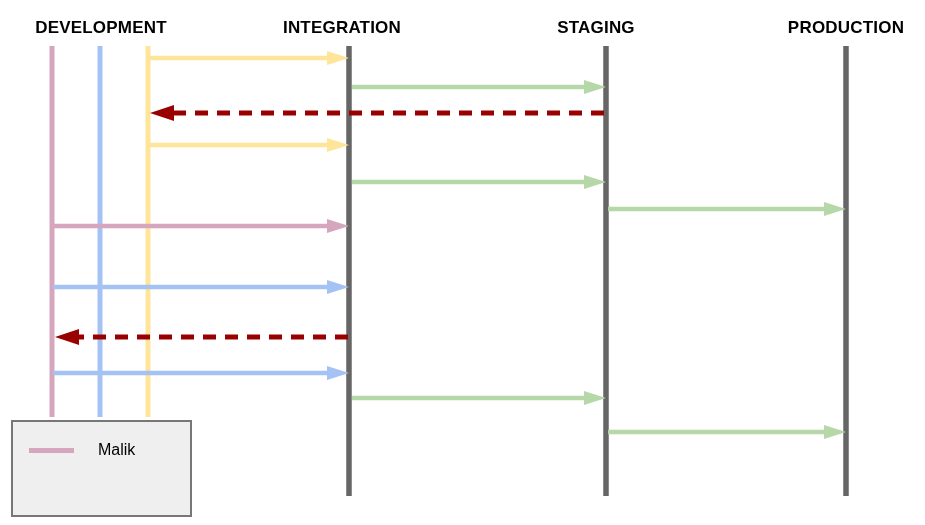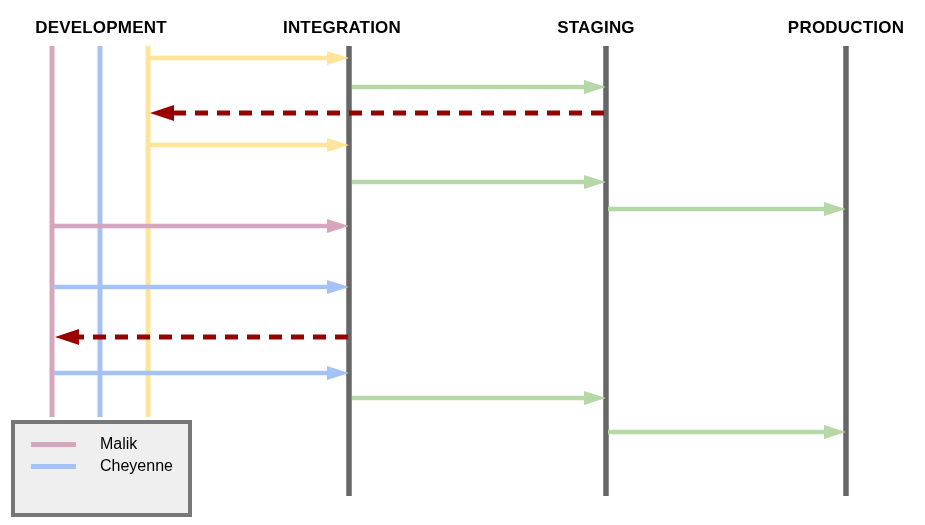--- a/index.html
+++ b/index.html
@@ -15,22 +15,22 @@
     font-family:"Liberation Sans", sans-serif;
     font-size:17px;
     font-weight:bold;
     fill:#000000;
     letter-spacing:0.2px;
   }
   .legend{
     position:absolute;
     box-sizing:border-box;
     background:#EFEFEF;
-    border:4px solid #22c55e;
-    padding-top:9px;
+    border:2px solid #22c55e;
+    padding-top:17px;
   }
   .legend-row{
     display:flex;
     align-items:center;
     height:22px;
     padding-left:16px;
   }
   .legend-swatch{
     display:inline-block;
     width:45px;height:5px;
@@ -106,18 +106,14 @@
       <text x="101" y="27" text-anchor="middle" dominant-baseline="central" class="env-label">DEVELOPMENT</text>
       <text x="342" y="27" text-anchor="middle" dominant-baseline="central" class="env-label">INTEGRATION</text>
       <text x="596" y="27" text-anchor="middle" dominant-baseline="central" class="env-label">STAGING</text>
       <text x="846" y="27" text-anchor="middle" dominant-baseline="central" class="env-label">PRODUCTION</text>
     </svg>
   <div id="legend" class="legend" style="left: 11px; top: 420px; width: 181px; height: 97px; background: rgb(239, 239, 239); border-color: rgb(119, 119, 119);">
       <div class="legend-row">
         <span class="legend-swatch" style="background: rgb(213, 166, 189);"></span>
         <span class="legend-label">Malik</span>
       </div>
-      <div class="legend-row">
-        <span class="legend-swatch" style="background: rgb(164, 194, 244);"></span>
-        <span class="legend-label">Cheyenne</span>
-      </div>
     </div>
 </div>
 
 </body></html>

